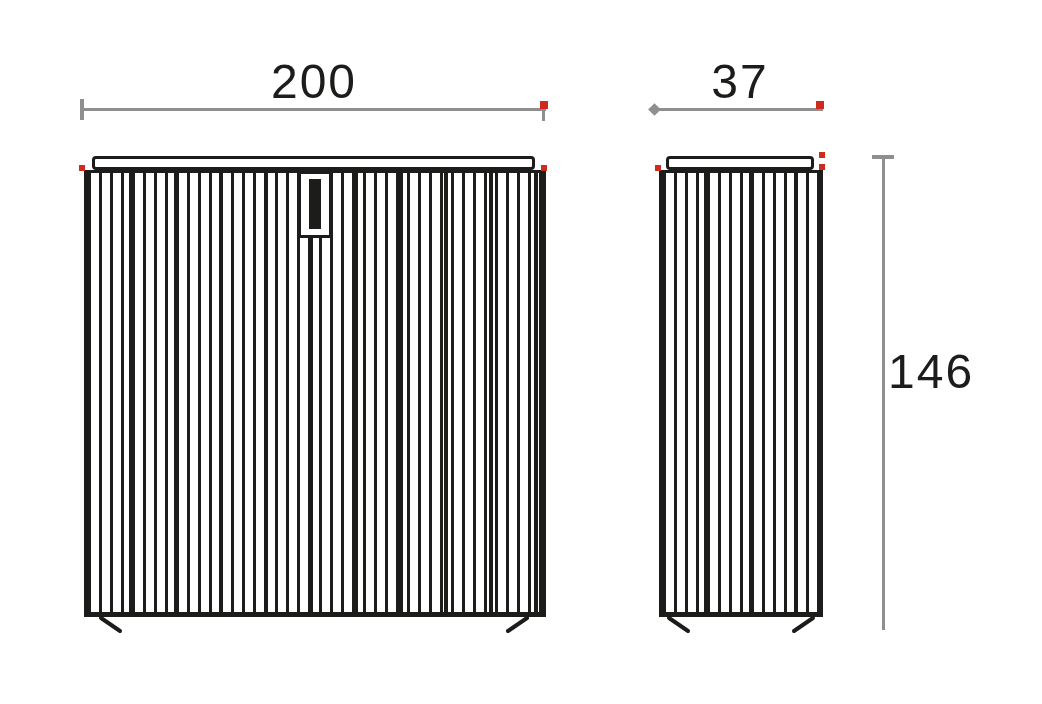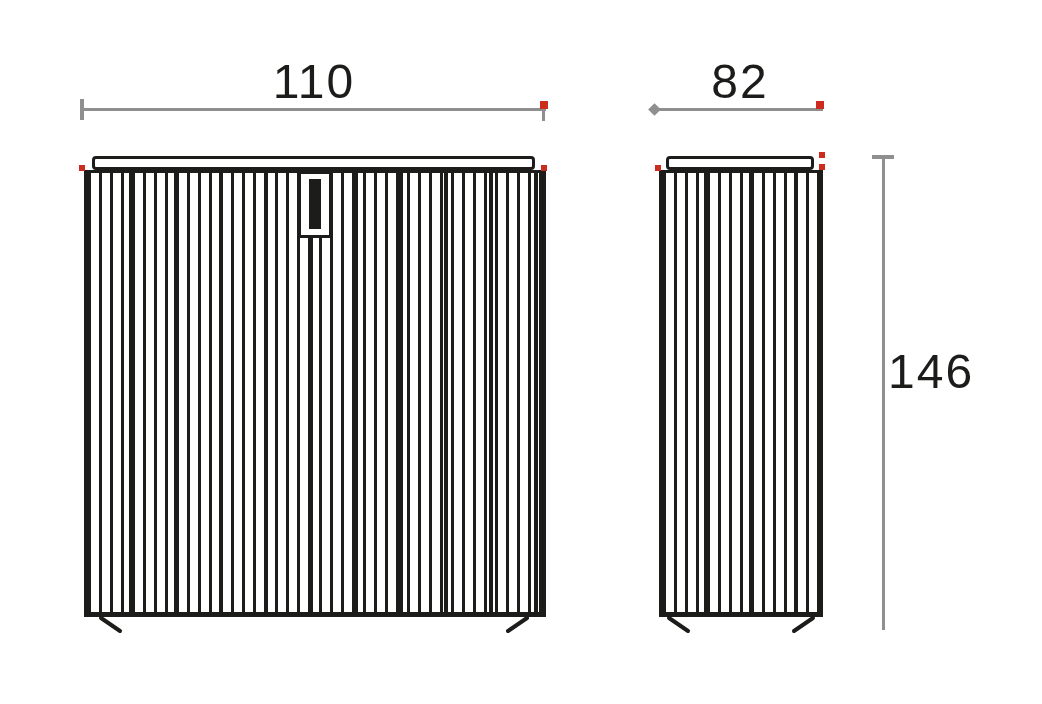--- a/index.html
+++ b/index.html
@@ -45,27 +45,27 @@
     background:var(--background);border:3px solid var(--outline);
   }
   .handle-bar{width:12px;height:50px;margin:5px auto 0;background:var(--outline);}
   .legs-overlay{position:absolute;left:0;top:0;pointer-events:none;}
 </style>
 </head>
 <body>
 
 <div class="canvas">
 
-  <div class="dim-label" style="left:214px;top:58px;width:200px">110</div>
+  <div class="dim-label" style="left:214px;top:58px;width:200px">200</div>
   <div class="hline" style="left:82px;top:108px;width:464px"></div>
   <div class="tick" style="left:80px;top:99px;width:4px;height:21px"></div>
   <div class="tick" style="left:542px;top:108px;width:3px;height:13px"></div>
   <div class="dot" style="left:540px;top:101px"></div>
 
-  <div class="dim-label" style="left:640px;top:58px;width:200px">82</div>
+  <div class="dim-label" style="left:640px;top:58px;width:200px">37</div>
   <div class="hline" style="left:653px;top:108px;width:170px"></div>
   <div class="diamond" style="left:650px;top:105px"></div>
   <div class="dot" style="left:816px;top:101px"></div>
 
   <div class="vline" style="left:882px;top:156px;height:474px"></div>
   <div class="tick" style="left:872px;top:155px;width:22px;height:4px"></div>
   <div class="dim-label" style="left:888px;top:348px;text-align:left">146</div>
 
   <div class="view-cap" style="left:92px;top:156px;width:443px"></div>
   <div class="view-body" style="left:84px;top:170px;width:462px;height:447px"></div>

